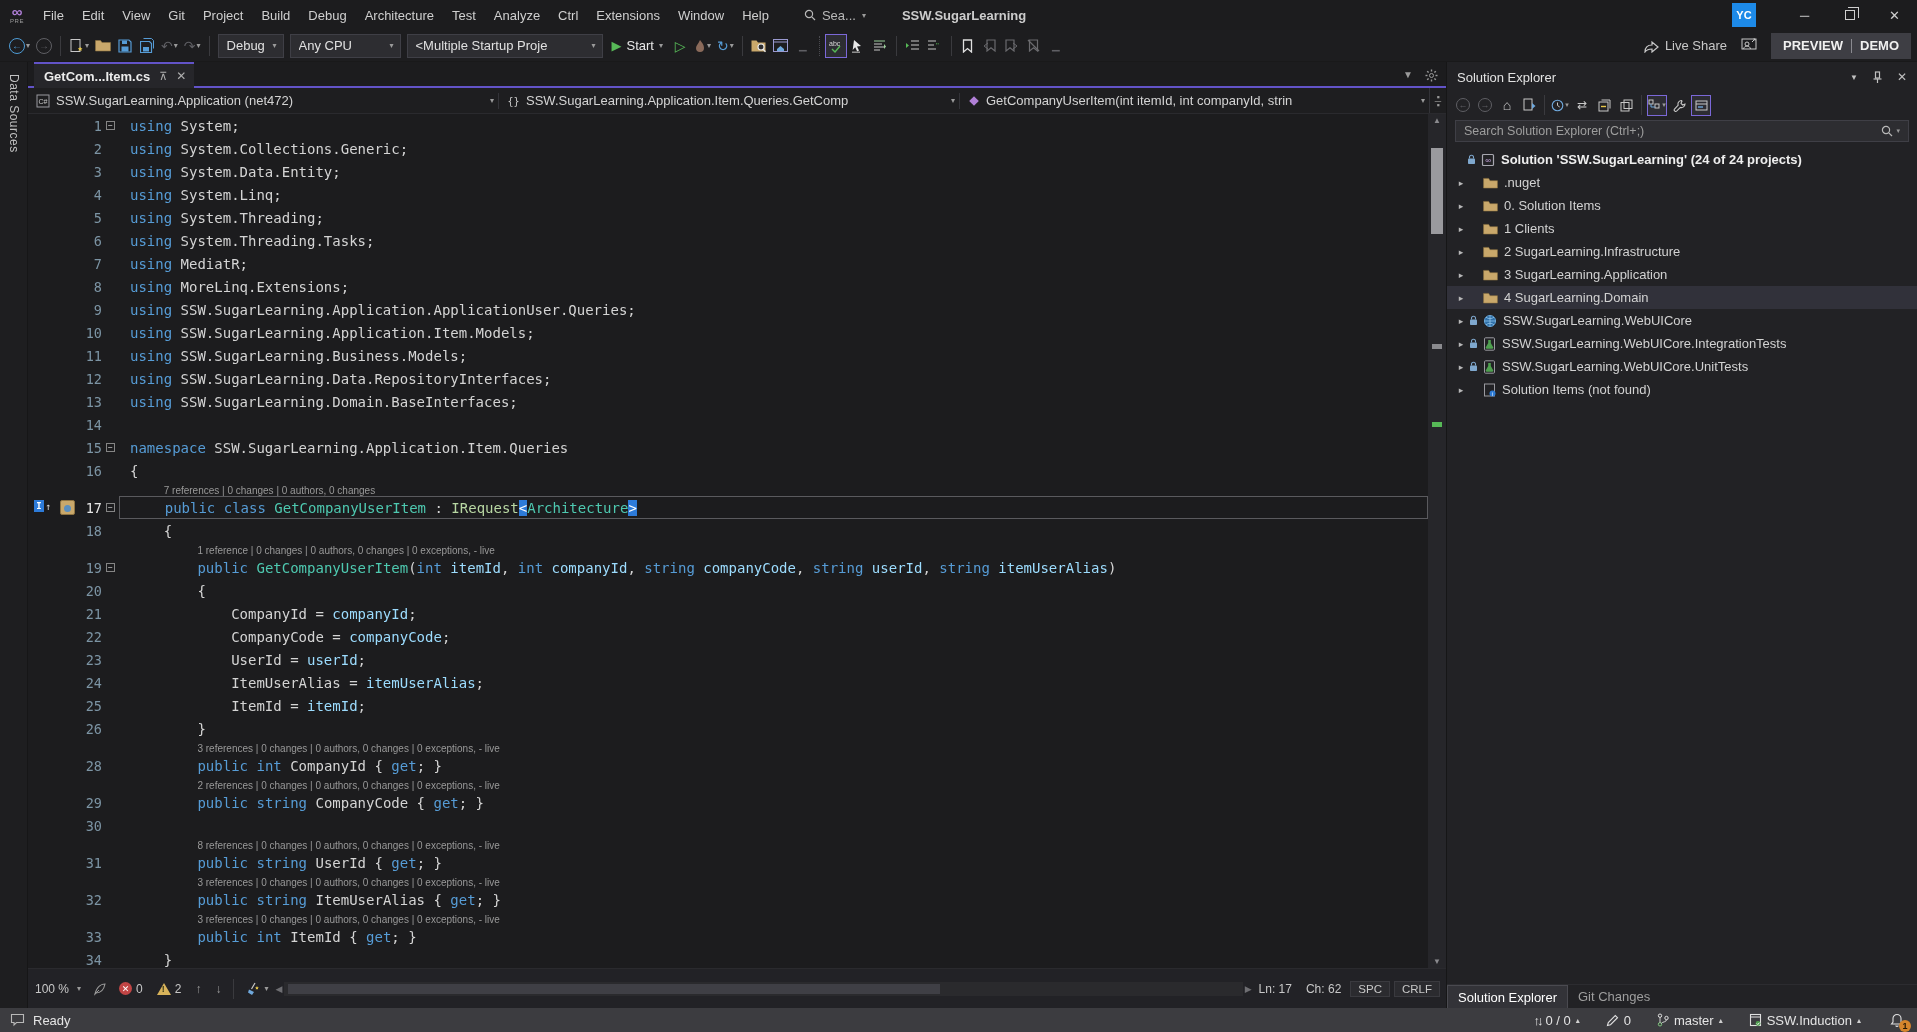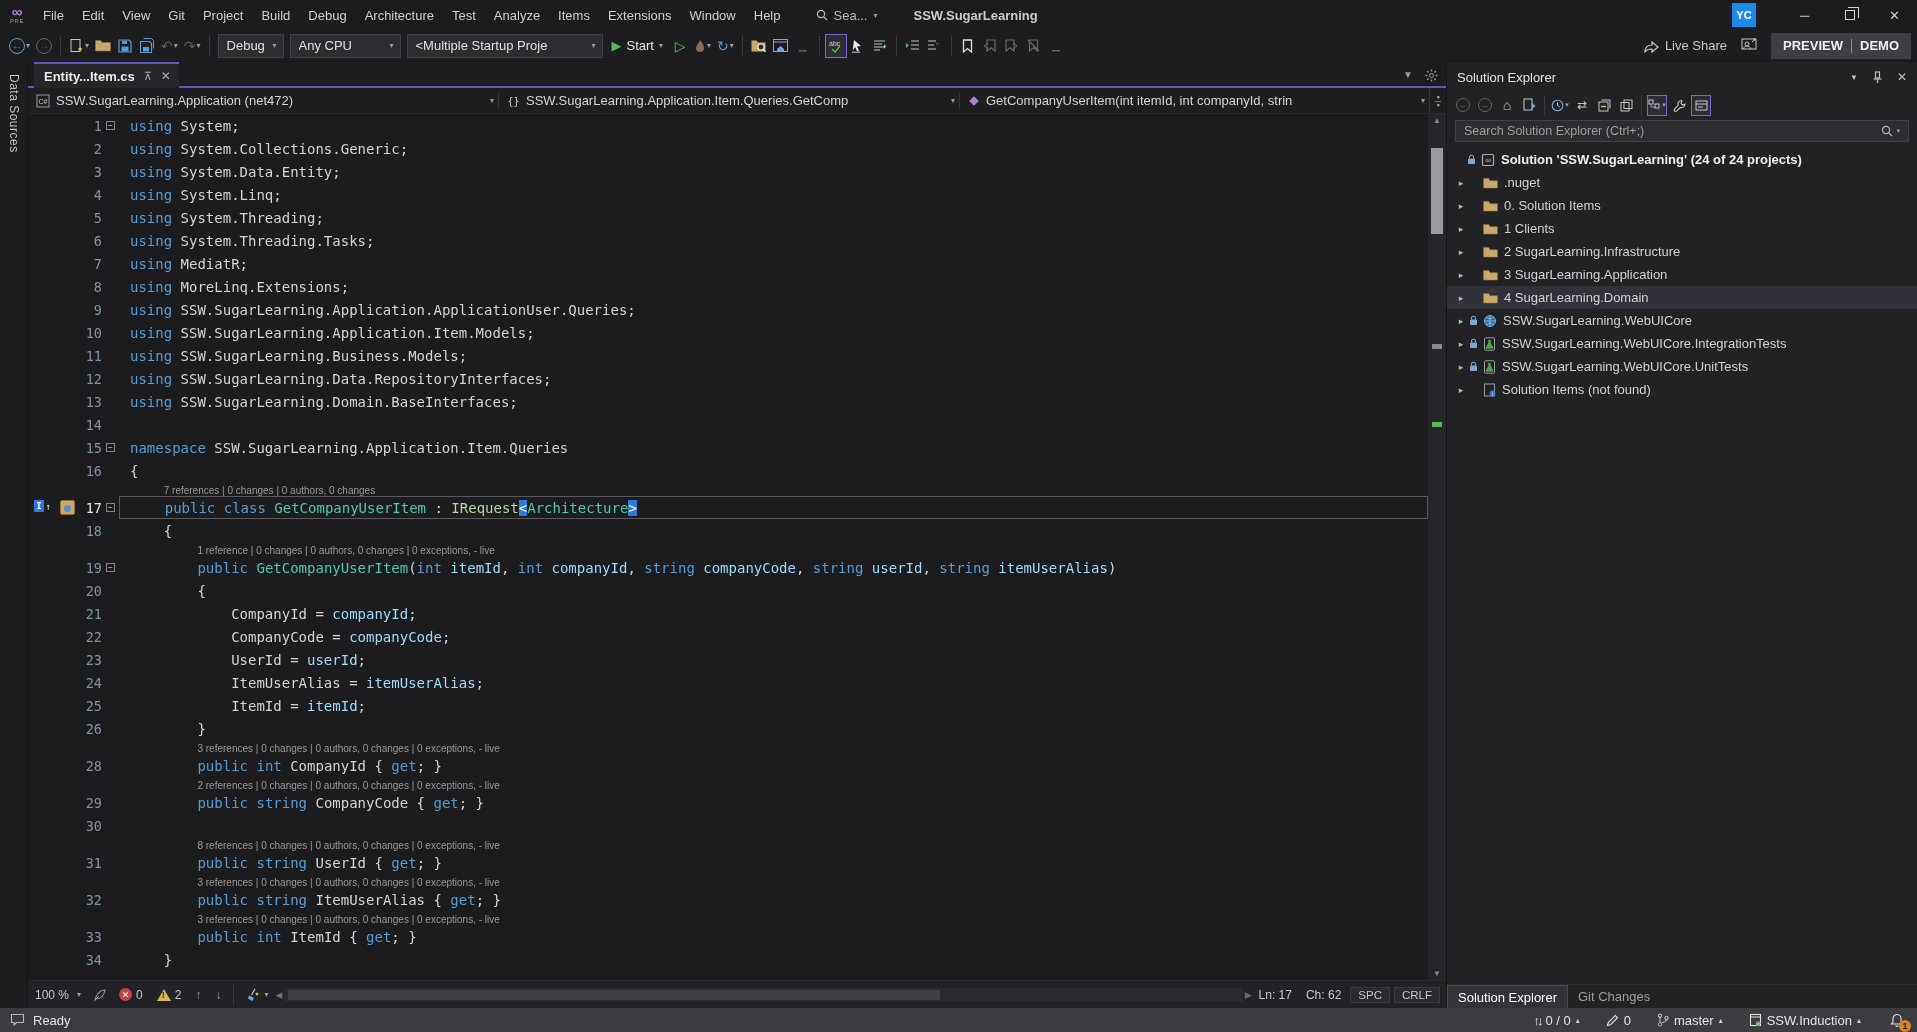--- a/index.html
+++ b/index.html
@@ -103,21 +103,21 @@
   .quick-action::after { content:""; position:absolute; left:3px; top:4px; width:7px; height:7px;
     border-radius:50%; background:#5a8fc0; }
 
   
   #v-scroll { position:absolute; top:0; right:0; bottom:0; width:18px; background:#26262a; }
   #v-scroll .arrow { position:absolute; left:0; width:100%; text-align:center; color:#8a8a8e; font-size:8px; }
   #v-thumb { position:absolute; left:3px; width:12px; top:34px; height:86px; background:#9a9a9e; }
   .v-mark { position:absolute; left:4px; width:10px; height:5px; }
 
   
-  #ed-status { height:28px; background:#222226; display:flex; align-items:center; font-size:12px;
+  #ed-status { height:40px; background:#222226; display:flex; align-items:center; font-size:12px;
     color:#c8c8c8; border-top:1px solid #2a2a2e; flex:0 0 auto; }
   #ed-status .seg { display:flex; align-items:center; gap:4px; padding:0 7px; }
   #ed-status .caret { font-size:8px; color:#9a9a9a; }
   .err-badge { width:13px; height:13px; border-radius:50%; background:#c14545; color:#fff; font-size:9px;
     display:flex; align-items:center; justify-content:center; }
   .warn-badge { width:0; height:0; border-left:7px solid transparent; border-right:7px solid transparent;
     border-bottom:12px solid #d8b35a; position:relative; }
   .warn-badge::after { content:"!"; position:absolute; left:-2px; top:1px; font-size:9px; color:#3a3a1a; font-weight:bold; }
   #h-scroll { flex:1; height:14px; background:#2a2a2d; margin:0 2px; position:relative; }
   #h-thumb { position:absolute; left:4px; top:2px; height:10px; width:68%; background:#3f3f45; }
@@ -174,21 +174,21 @@
         <div class="menu-item">File</div>
         <div class="menu-item">Edit</div>
         <div class="menu-item">View</div>
         <div class="menu-item">Git</div>
         <div class="menu-item">Project</div>
         <div class="menu-item">Build</div>
         <div class="menu-item">Debug</div>
         <div class="menu-item">Architecture</div>
         <div class="menu-item">Test</div>
         <div class="menu-item">Analyze</div>
-        <div class="menu-item">Items</div>
+        <div class="menu-item">Ctrl</div>
         <div class="menu-item">Extensions</div>
         <div class="menu-item">Window</div>
         <div class="menu-item">Help</div>
       </div>
     <div class="tb-search">
       <svg width="12" height="12" viewBox="0 0 12 12">
           <circle cx="5" cy="5" r="3.6" fill="none" stroke="#b8b8b8" stroke-width="1.2"></circle>
           <line x1="7.8" y1="7.8" x2="11" y2="11" stroke="#b8b8b8" stroke-width="1.2"></line>
         </svg>
       <span>Sea...</span>
@@ -371,21 +371,21 @@
   </div>
 
   <div id="main">
     <div id="left-strip">
       <div class="vtext">Data Sources</div>
     </div>
 
     <div id="editor-col">
       <div id="tab-row">
         <div class="doc-tab">
-          <span>Entity...Item.cs</span>
+          <span>GetCom...Item.cs</span>
           <span class="pin">⊼</span>
           <span class="x">✕</span>
         </div>
         <div id="tab-row-right">
           <span>▼</span>
           <svg width="13" height="13" viewBox="0 0 13 13">
               <circle cx="6.5" cy="6.5" r="2" fill="none" stroke="#9a9a9a"></circle>
               <g stroke="#9a9a9a" stroke-width="1.4">
                 <line x1="6.5" y1="0.5" x2="6.5" y2="2.5"></line>
                 <line x1="6.5" y1="10.5" x2="6.5" y2="12.5"></line>

